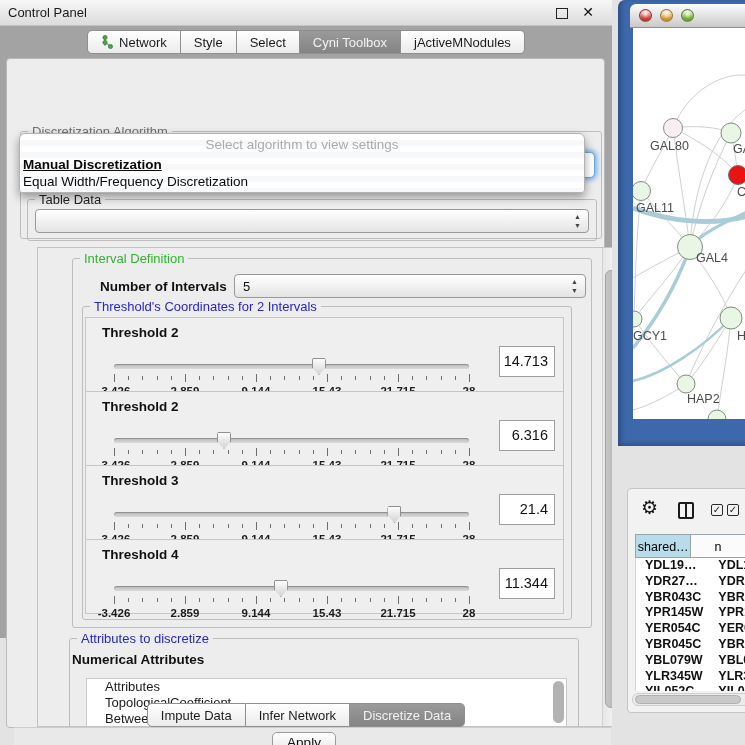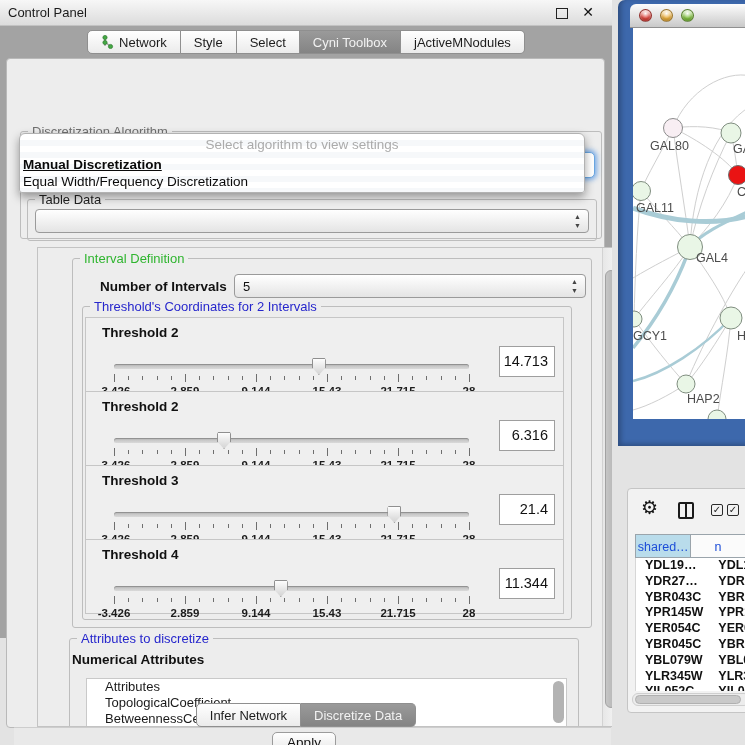--- a/index.html
+++ b/index.html
@@ -119,21 +119,21 @@
     background:#f2f2f2; border:1px solid #c5c5c5; border-radius:4px; }
   #gear-ic { position:absolute; left:13px; top:9px; font-size:19px; color:#141414; line-height:19px; }
   #cols-ic { position:absolute; left:50px; top:13px; width:16px; height:17px; border:2px solid #1a1a1a; border-radius:2px; }
   #cols-ic::after { content:""; position:absolute; left:5px; top:0; width:2px; height:13px; background:#1a1a1a; }
   .cb-ic { position:absolute; top:15px; width:12px; height:12px; border:1.5px solid #2a2a2a; border-radius:2px;
     font-size:10px; line-height:10px; text-align:center; color:#222; font-weight:bold; }
   #cb1 { left:83px; } #cb2 { left:99px; }
 
   #tbl { position:absolute; left:7px; top:45px; width:118px; overflow:hidden; }
   #tbl-head { display:flex; height:24px; }
-  .th { border:1px solid #9aa4ab; font-size:12.5px; color:#1d4ed8; padding-top:5px; }
+  .th { border:1px solid #9aa4ab; font-size:12.5px; color:#000000; padding-top:5px; }
   .th.c1 { width:76px; background:#b9dceb; text-align:center; }
   .th.c2 { width:75px; background:#fbfbfb; border-left:none; padding-left:23px; }
   #tbl-rows { height:133px; overflow:hidden; background:#fff; border-left:1px solid #d7d7d7; }
   .tr { display:flex; height:15.8px; background:#fff; }
   .td { font-size:12.5px; font-weight:bold; color:#111; white-space:nowrap; overflow:hidden; }
   .td.c1 { width:76px; padding-left:9px; }
   .td.c2 { width:42px; padding-left:7px; }
   #hscroll { position:absolute; left:4px; top:204px; width:118px; height:13px;
     background:#ececec; border:1px solid #cfcfcf; border-radius:6px; }
   #hscroll-thumb { position:absolute; left:2px; top:1px; width:106px; height:9px;
@@ -406,20 +406,23 @@
           <div id="vscroll-thumb"></div>
         </div>
       </div>
 
       <div id="apply-strip">
         <div id="apply-btn">Apply</div>
       </div>
     </div>
 
     <div id="bottom-tabs" class="segbar">
+        <div class="seg">
+          <span>Impute Data</span>
+        </div>
         <div class="seg">
           <span>Infer Network</span>
         </div>
         <div class="seg sel">
           <span>Discretize Data</span>
         </div>
       </div>
   </div>
 
   <div id="right-bg"></div>

